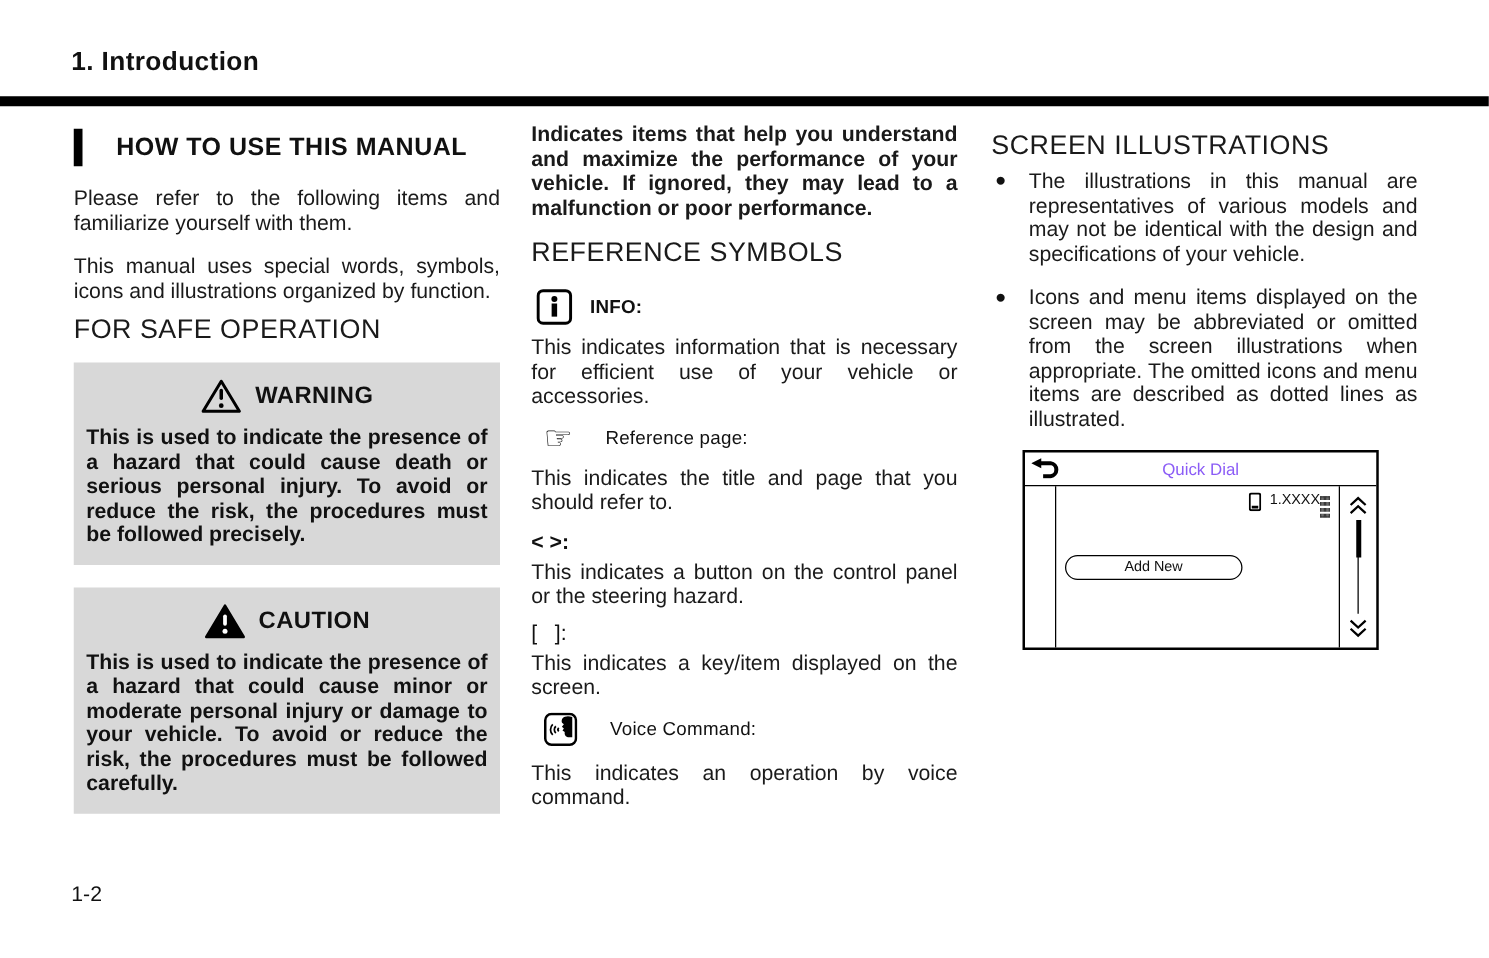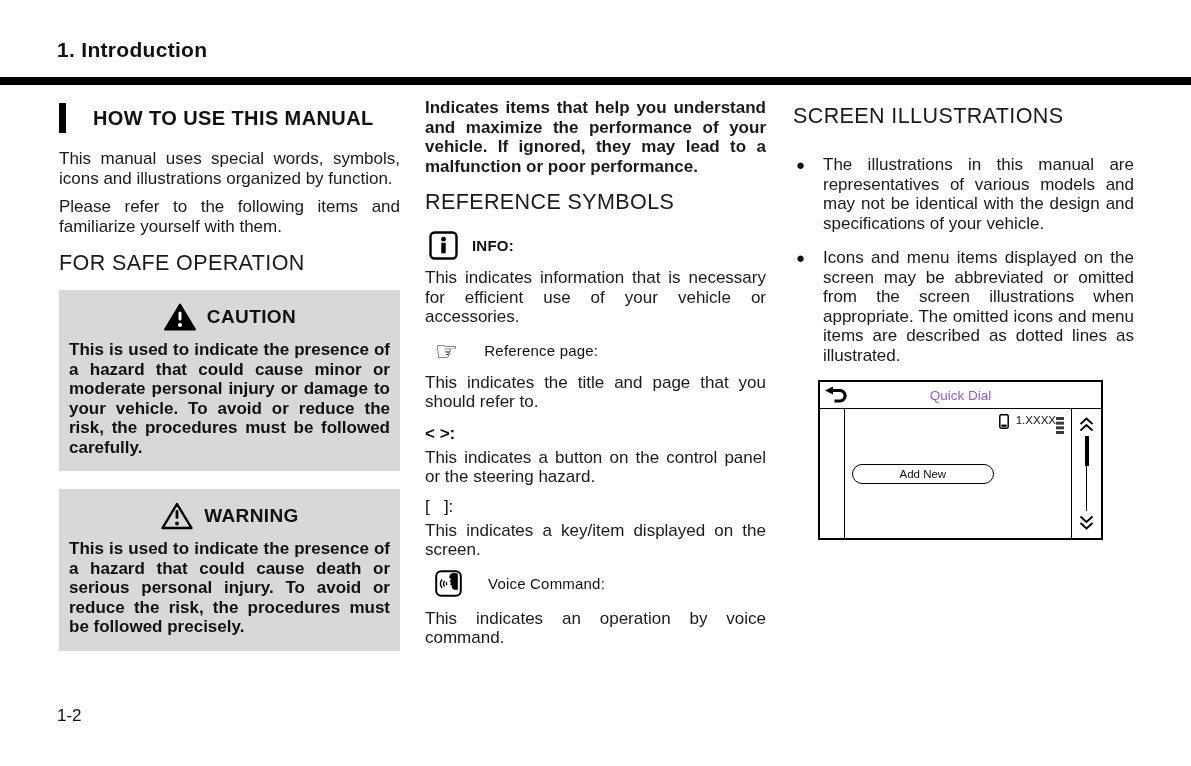--- a/index.html
+++ b/index.html
@@ -67,50 +67,50 @@
 <body>
 
 <div class="chapter-title">1. Introduction</div>
 <div class="top-rule"></div>
 
 <div class="col col-left">
   <div class="h-main">
     <span class="bar"></span>
     <span class="txt">HOW TO USE THIS MANUAL</span>
   </div>
+  <p class="body-p" style="margin-bottom:15px">Please refer to the following items and familiarize yourself with them.</p>
   <p class="body-p">This manual uses special words, symbols, icons and illustrations organized by function.</p>
-  <p class="body-p" style="margin-bottom:15px">Please refer to the following items and familiarize yourself with them.</p>
   <div class="h-sub">FOR SAFE OPERATION</div>
+
+  <div class="alert-box">
+    <div class="alert-head">
+      <span>
+        <svg width="34" height="30" viewBox="0 0 34 30">
+          <path d="M17 3 L31.5 27 H2.5 Z" fill="none" stroke="#000" stroke-width="2.4" stroke-linejoin="round"></path>
+          <rect x="15.6" y="9" width="2.8" height="9" rx="1.4" fill="#000"></rect>
+          <circle cx="17" cy="22.5" r="1.9" fill="#000"></circle>
+        </svg>
+      </span>
+      <span class="cap">WARNING</span>
+    </div>
+    <p class="alert-body">This is used to indicate the presence of a hazard that could cause death or serious personal injury. To avoid or reduce the risk, the procedures must be followed precisely.</p>
+  </div>
 
   <div class="alert-box">
     <div class="alert-head">
       <span>
         <svg width="34" height="30" viewBox="0 0 34 30">
           <path d="M17 2.5 L32 27.5 H2 Z" fill="#000" stroke="#000" stroke-width="2" stroke-linejoin="round"></path>
           <rect x="15.5" y="9.5" width="3" height="9" rx="1.5" fill="#fff"></rect>
           <circle cx="17" cy="23" r="2" fill="#fff"></circle>
         </svg>
       </span>
       <span class="cap">CAUTION</span>
     </div>
     <p class="alert-body">This is used to indicate the presence of a hazard that could cause minor or moderate personal injury or damage to your vehicle. To avoid or reduce the risk, the procedures must be followed carefully.</p>
-  </div>
-
-  <div class="alert-box">
-    <div class="alert-head">
-      <span>
-        <svg width="34" height="30" viewBox="0 0 34 30">
-          <path d="M17 3 L31.5 27 H2.5 Z" fill="none" stroke="#000" stroke-width="2.4" stroke-linejoin="round"></path>
-          <rect x="15.6" y="9" width="2.8" height="9" rx="1.4" fill="#000"></rect>
-          <circle cx="17" cy="22.5" r="1.9" fill="#000"></circle>
-        </svg>
-      </span>
-      <span class="cap">WARNING</span>
-    </div>
-    <p class="alert-body">This is used to indicate the presence of a hazard that could cause death or serious personal injury. To avoid or reduce the risk, the procedures must be followed precisely.</p>
   </div>
 </div>
 
 <div class="col col-mid">
   <p class="body-p bold" style="margin-bottom:12px">Indicates items that help you understand and maximize the performance of your vehicle. If ignored, they may lead to a malfunction or poor performance.</p>
 
   <div class="h-sub" style="margin:14px 0 16px 0">REFERENCE SYMBOLS</div>
 
   <div class="icon-row">
     <span>
@@ -145,21 +145,21 @@
         <path d="M9.7 11 a3.6 3.6 0 0 0 0 5.4" fill="none" stroke="#000" stroke-width="1.4"></path>
         <path d="M12 12.3 a2 2 0 0 0 0 2.8" fill="none" stroke="#000" stroke-width="1.4"></path>
       </svg>
     </span>
     <span class="label-sm normal">Voice Command:</span>
   </div>
   <p class="body-p">This indicates an operation by voice command.</p>
 </div>
 
 <div class="col col-right">
-  <div class="h-sub" style="margin-bottom:26px">SCREEN ILLUSTRATIONS</div>
+  <div class="h-sub" style="margin-bottom:6px">SCREEN ILLUSTRATIONS</div>
 
   <div class="bullet">
     <span class="dot">●</span>
     <span class="btxt">The illustrations in this manual are representatives of various models and may not be identical with the design and specifications of your vehicle.</span>
   </div>
   <div class="bullet">
     <span class="dot">●</span>
     <span class="btxt">Icons and menu items displayed on the screen may be abbreviated or omitted from the screen illustrations when appropriate. The omitted icons and menu items are described as dotted lines as illustrated.</span>
   </div>
 

